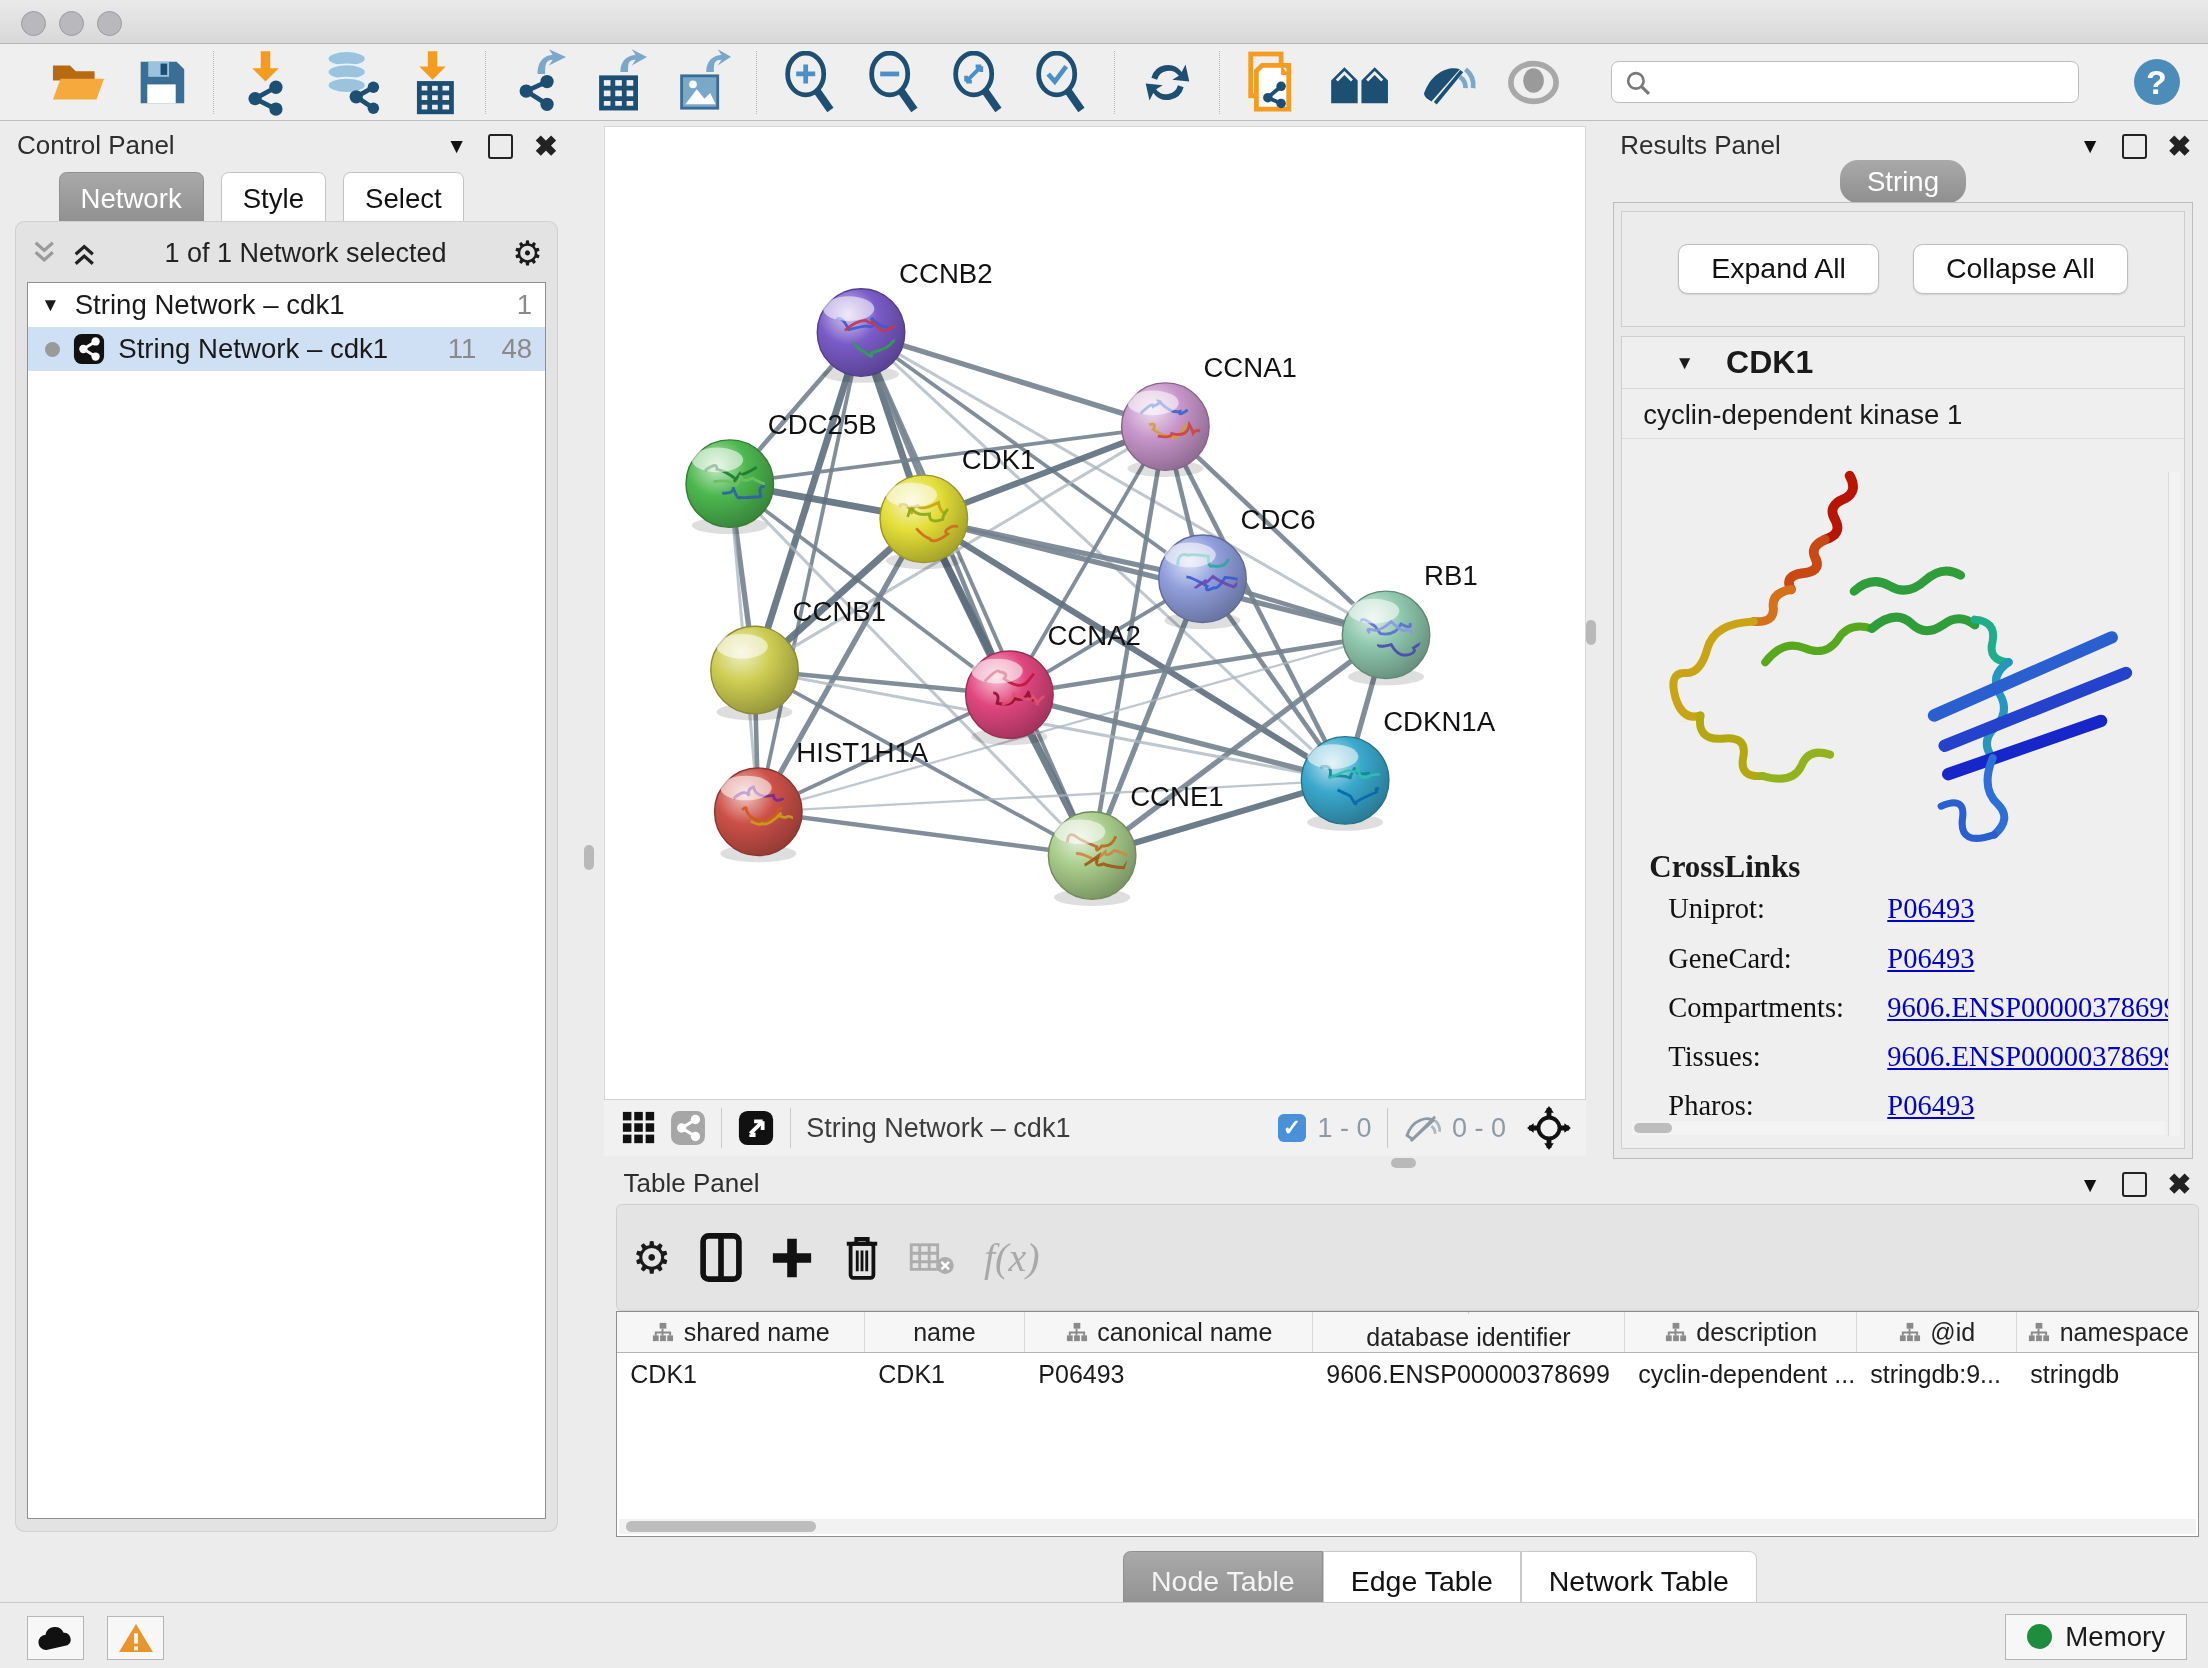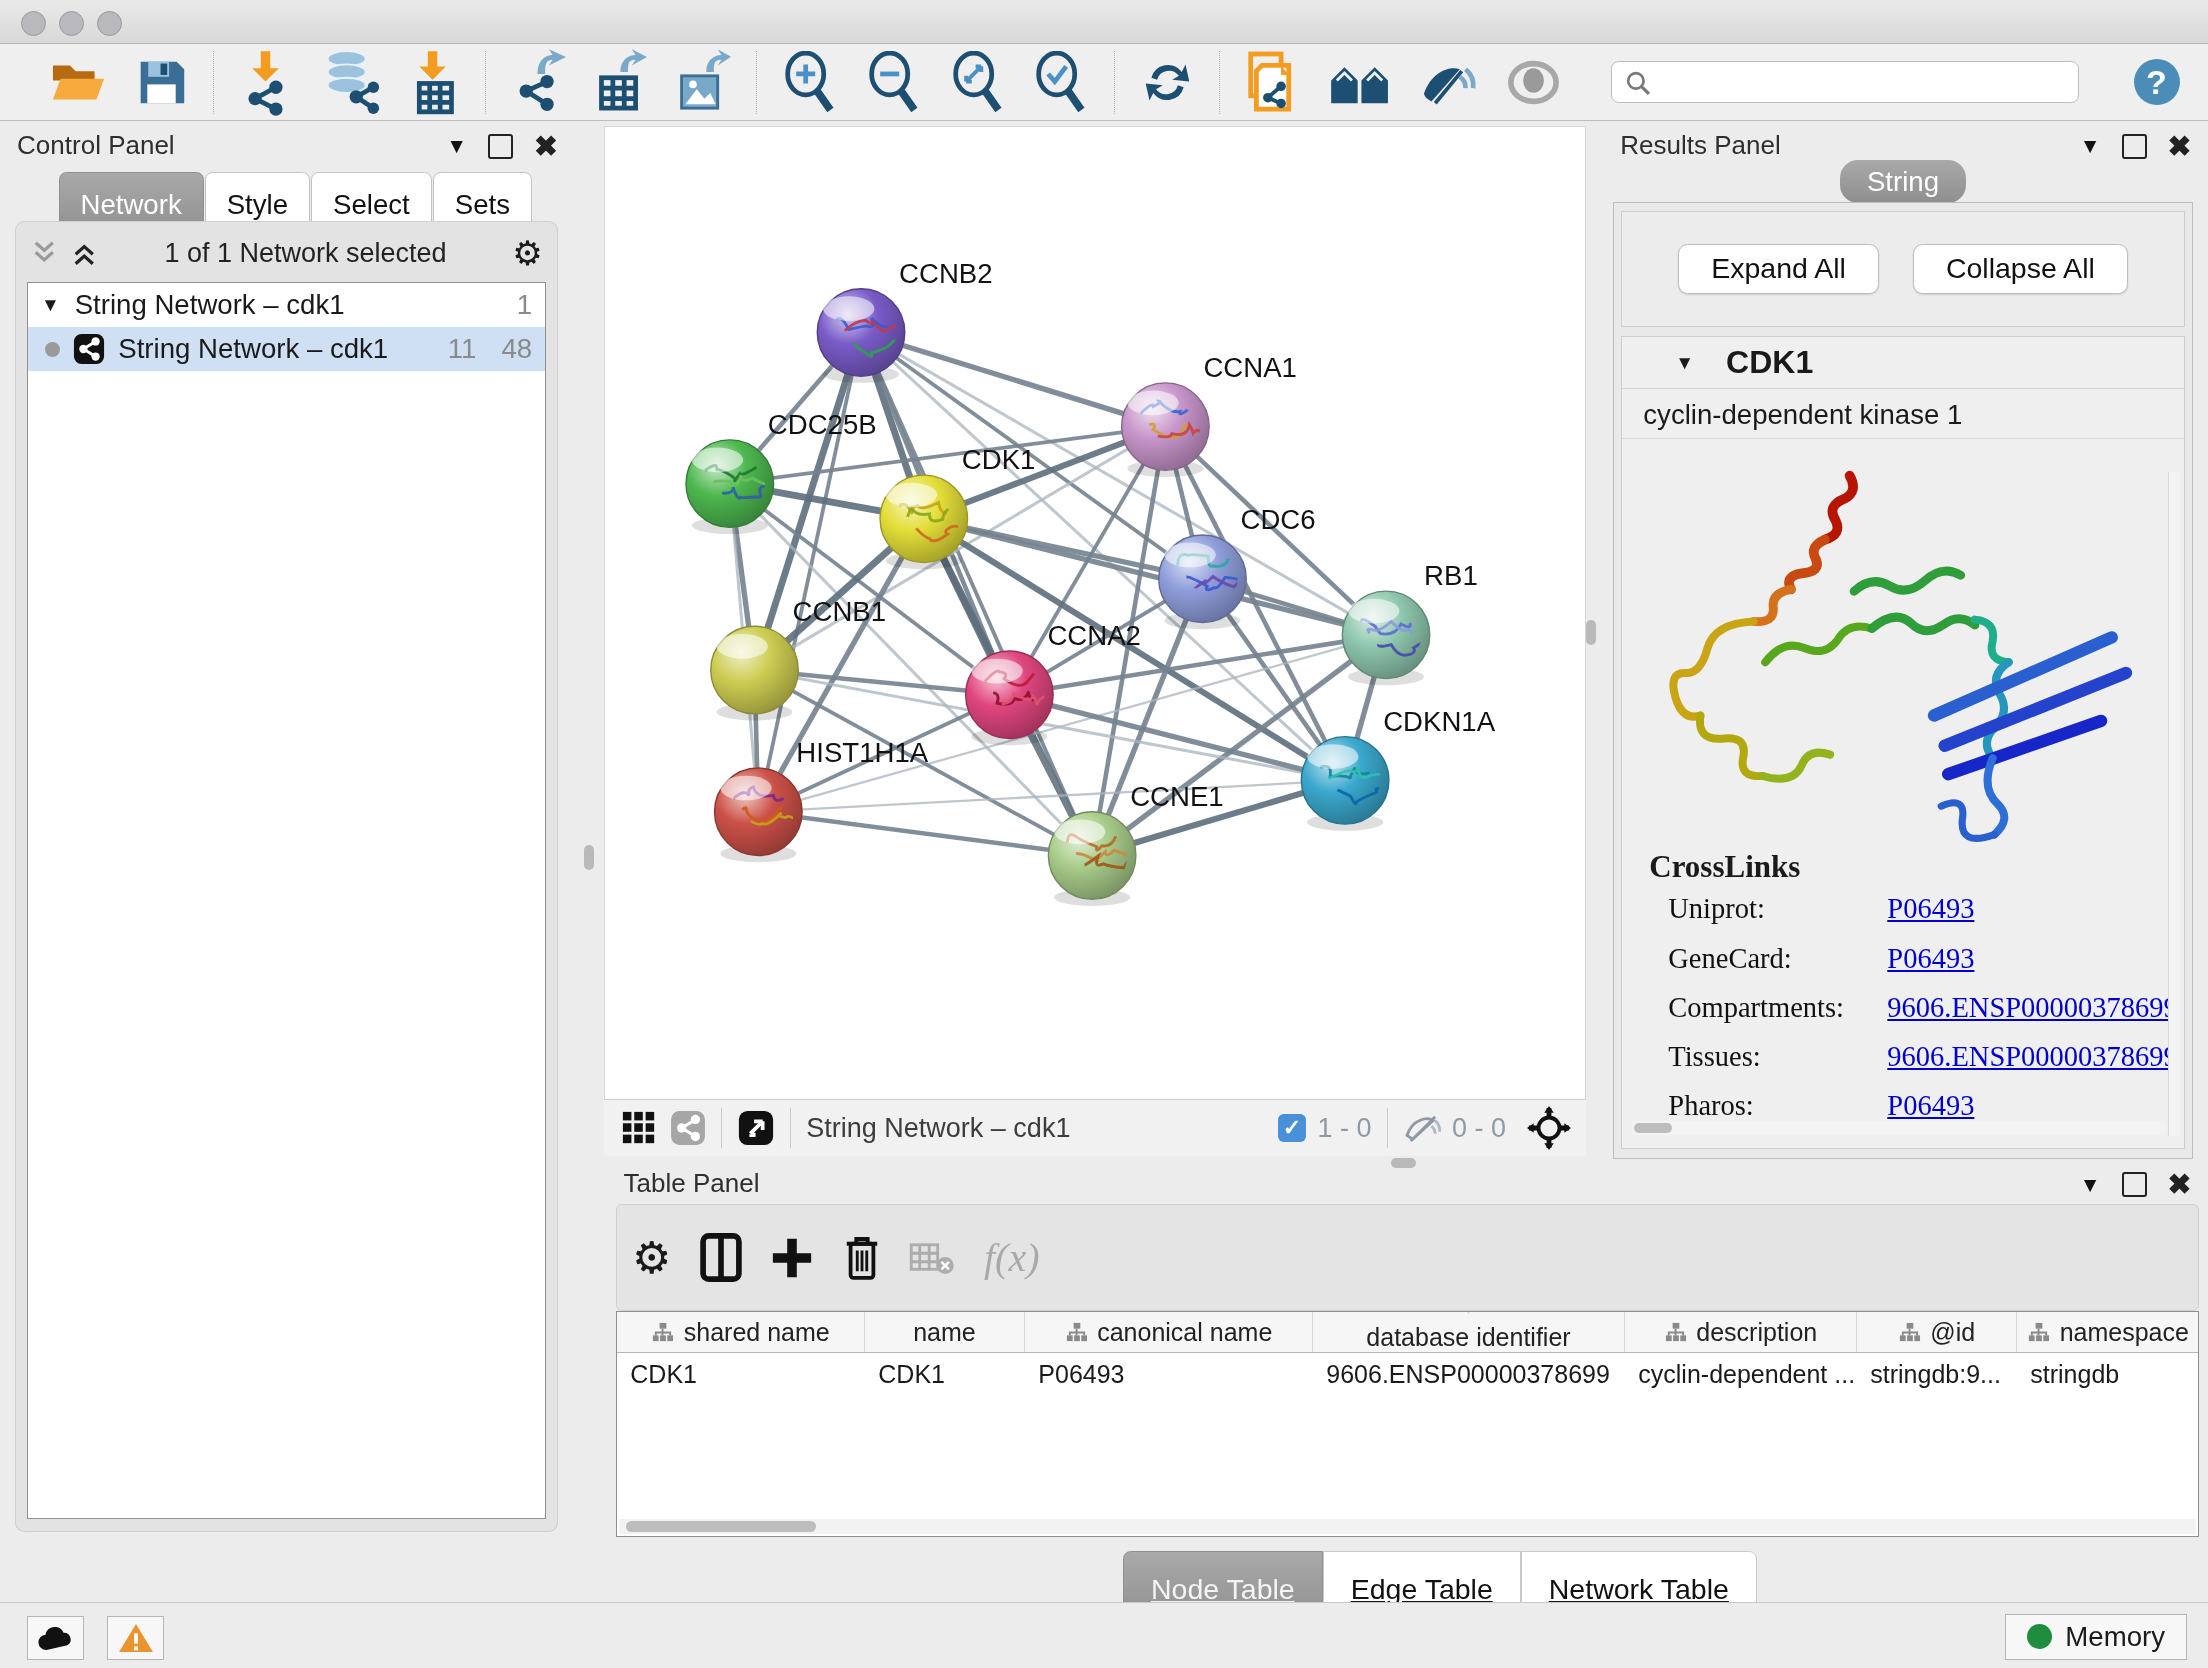--- a/index.html
+++ b/index.html
@@ -23,21 +23,21 @@
   .helpbtn{width:46px;height:46px;border-radius:50%;background:#4b8db8;color:#fff;font-size:34px;
            font-weight:bold;display:flex;align-items:center;justify-content:center;margin-right:28.5px;}
   
   .phead{font-size:26px;color:#2e2e2e;text-align:right;}
   .pctl{font-size:25px;color:#222;display:flex;gap:21px;align-items:center;}
   .sq{display:inline-block;width:21px;height:21px;border:2.9px solid #222;border-radius:2.9px;}
   .xg{font-weight:bold;font-size:28.5px;}
   
   .cp{left:9.5px;top:126px;width:554px;height:1469px;}
   .tab{display:inline-block;border:1px solid #c2c2c2;background:#fff;color:#111;font-size:27.6px;
-       padding:16px 21px;border-radius:7.6px 7.6px 0 0;margin-right:1px;}
+       padding:10px 21px;border-radius:7.6px 7.6px 0 0;margin-right:17px;}
   .tab.sel{background:linear-gradient(#a9a9a9,#8f8f8f);color:#fff;border-color:#8f8f8f;}
   .cp-inner{position:absolute;left:5.7px;right:5.7px;top:95px;bottom:63px;background:#e3e3e3;
             border-radius:9.5px;box-shadow:inset 0 0 0 1px #d0d0d0;}
   .cp-status{position:absolute;left:15px;right:15px;top:13.3px;height:38px;display:flex;align-items:center;}
   .cp-list{position:absolute;left:11.4px;right:11.4px;top:61px;bottom:13.3px;background:#fff;border:1.9px solid #8f8f8f;}
   .treerow{display:flex;align-items:center;height:44px;font-size:27.6px;padding:0 13.3px;}
   .treerow .cnt{margin-left:auto;color:#8a8a8a;}
   .treerow.sel{background:#cfe0f5;}
   
   .canvas{left:604px;top:126px;width:980px;height:972px;background:#ffffff;border:1px solid #d7d7d7;box-sizing:content-box;}
@@ -75,21 +75,21 @@
   .tp-tools{position:absolute;left:0;right:0;top:36px;height:107px;background:#e4e4e4;border:1px solid #cfcfcf;
             border-radius:5.7px;display:flex;align-items:center;padding-left:15px;box-sizing:border-box;gap:28.5px;}
   .tp-table{position:absolute;left:0;right:0;top:143px;height:224px;background:#fff;border:1.9px solid #8f8f8f;
             overflow:hidden;}
   .tp-hrow{display:flex;background:#f6f6f6;border-bottom:1.9px solid #b5b5b5;height:40px;}
   .th{display:flex;align-items:center;justify-content:center;gap:9.5px;font-size:25px;color:#222;
       border-right:1px solid #d8d8d8;box-sizing:border-box;flex:0 0 auto;}
   .tp-row{display:flex;height:42px;align-items:center;font-size:25px;}
   .td{padding-left:13.3px;box-sizing:border-box;flex:0 0 auto;white-space:nowrap;overflow:hidden;}
   .btabs{position:absolute;left:507px;top:383px;display:flex;}
-  .btab{font-size:28.5px;padding:21px 27px;background:#fff;border:1px solid #c9c9c9;color:#111;text-decoration:underline;}
+  .btab{font-size:28.5px;padding:13px 27px;background:#fff;border:1px solid #c9c9c9;color:#111;}
   .btab:first-child{border-radius:7.6px 0 0 7.6px;}
   .btab:last-child{border-radius:0 7.6px 7.6px 0;}
   .btab.sel{background:linear-gradient(#a9a9a9,#8f8f8f);color:#f4f4f4;border-color:#8f8f8f;}
   
   .sb{left:0;top:1602px;width:2208px;height:67px;border-top:1.9px solid #c8c8c8;background:#ececec;}
   .sbtn{position:absolute;top:13.3px;width:55px;height:42px;background:#f7f7f7;border:1.9px solid #b5b5b5;
         display:flex;align-items:center;justify-content:center;}
   .membtn{position:absolute;right:21px;top:10.5px;height:44px;background:#f7f7f7;border:1.9px solid #b5b5b5;
           display:flex;align-items:center;gap:13.3px;padding:0 21px;font-size:27.6px;}
   .memdot{width:25px;height:25px;border-radius:50%;background:#1e8e3e;}

